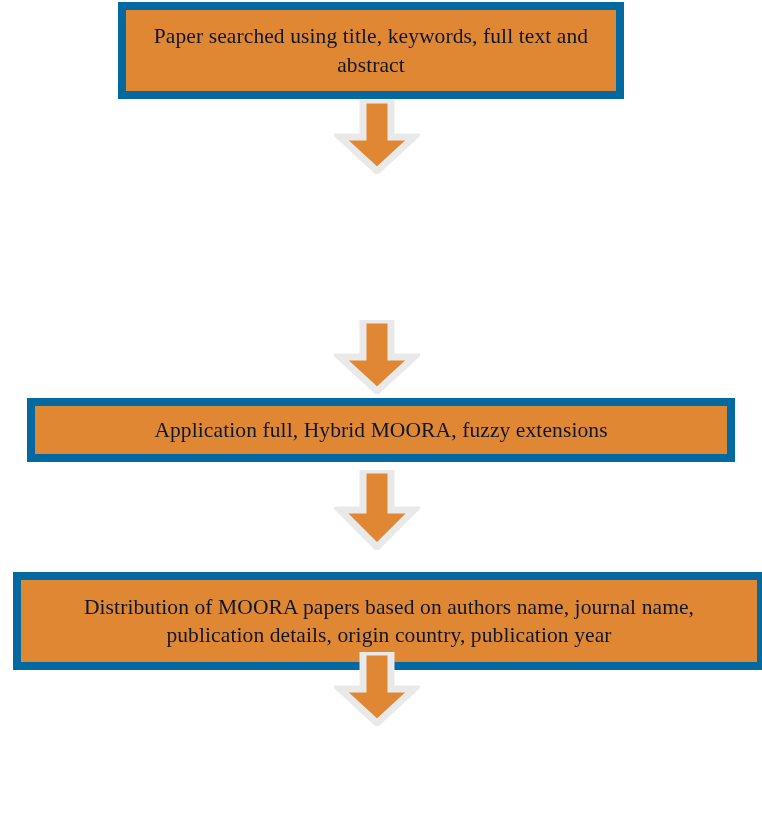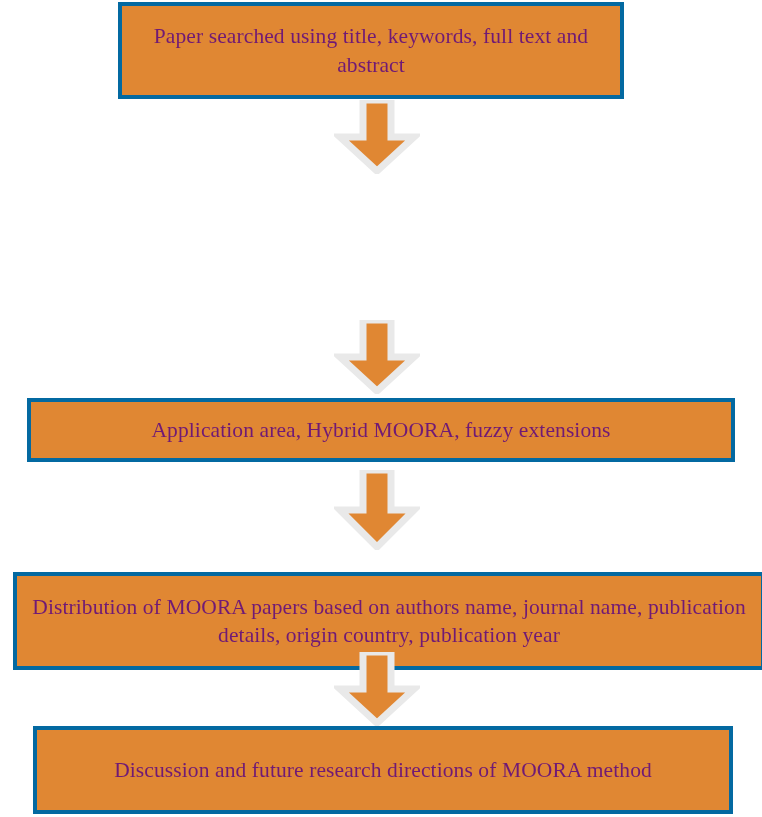--- a/index.html
+++ b/index.html
@@ -19,26 +19,26 @@
     width: 762px;
     height: 817px;
     background: #ffffff;
   }
 
   
   .node {
     position: absolute;
     box-sizing: border-box;
     background: #e08733;
-    border: 4px solid #0369a1;
+    border: 8px solid #0369a1;
     display: flex;
     align-items: center;
     justify-content: center;
     text-align: center;
-    color: #701a75;
+    color: #0f172a;
     font-size: 21.5px;
     line-height: 1.32;
     padding: 2px 12px;
     letter-spacing: 0.1px;
   }
   .node .node-text {
     display: block;
     width: 100%;
   }
 
@@ -66,36 +66,33 @@
   </div>
 
 
   <div class="arrow" style="left:334px; top:320px; height:74px;">
     <svg viewBox="0 0 86 74" preserveAspectRatio="none" aria-hidden="true">
       <polygon points="29,0 57,0 57,37 80,37 43,71 6,37 29,37" fill="#e08733" stroke="#e9e9e9" stroke-width="7" stroke-linejoin="miter"></polygon>
     </svg>
   </div>
 
   <div class="node" style="left:27px; top:398px; width:708px; height:64px;">
-    <span class="node-text">Application area, Hybrid MOORA, fuzzy extensions</span>
+    <span class="node-text">Application full, Hybrid MOORA, fuzzy extensions</span>
   </div>
 
   <div class="arrow" style="left:334px; top:470px; height:80px;">
     <svg viewBox="0 0 86 80" preserveAspectRatio="none" aria-hidden="true">
       <polygon points="29,0 57,0 57,40 80,40 43,77 6,40 29,40" fill="#e08733" stroke="#e9e9e9" stroke-width="7" stroke-linejoin="miter"></polygon>
     </svg>
   </div>
 
   <div class="node" style="left:4px; top:572px; width:752px; height:98px;margin-left:9px;">
     <span class="node-text">Distribution of MOORA papers based on authors name, journal name, publication details, origin country, publication year</span>
   </div>
 
   <div class="arrow" style="left:334px; top:652px; height:74px;">
     <svg viewBox="0 0 86 74" preserveAspectRatio="none" aria-hidden="true">
       <polygon points="29,0 57,0 57,37 80,37 43,71 6,37 29,37" fill="#e08733" stroke="#e9e9e9" stroke-width="7" stroke-linejoin="miter"></polygon>
     </svg>
   </div>
 
-  <div class="node" style="left:33px; top:726px; width:700px; height:88px;">
-    <span class="node-text">Discussion and future research directions of MOORA method</span>
-  </div>
 
 </div>
 
 </body></html>

